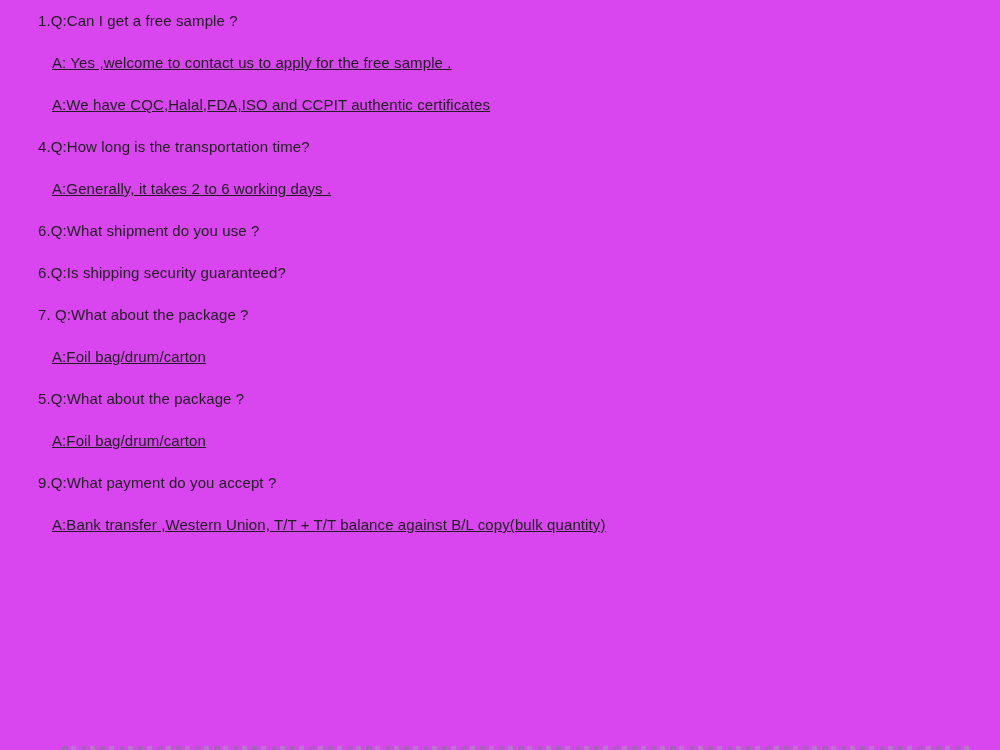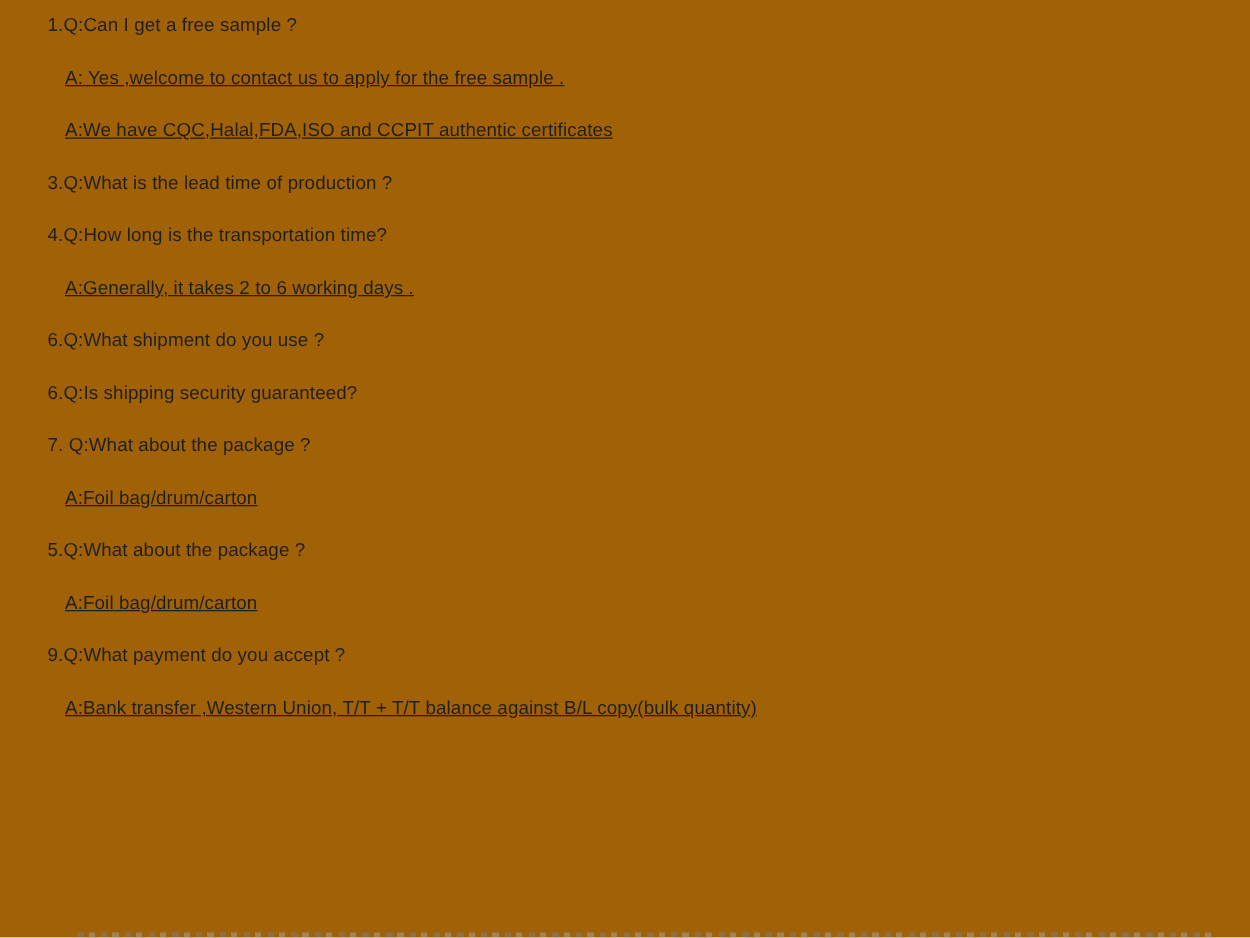--- a/index.html
+++ b/index.html
@@ -4,21 +4,21 @@
 <style>
   html, body {
     margin: 0;
     padding: 0;
     background: #ffffff;
   }
   .page {
     position: relative;
     width: 1000px;
     height: 750px;
-    background: #a16207;
+    background: #d946ef;
     overflow: hidden;
     font-family: "Liberation Sans", "DejaVu Sans", sans-serif;
     color: #1f1f1f;
   }
   .faq {
     position: absolute;
     top: 0;
     left: 38px;
     right: 0;
   }
@@ -53,21 +53,20 @@
 </head>
 <body>
 
 <div class="page">
   <div class="faq">
     <p class="question">1.Q:Can I get a free sample ?</p>
     <p class="answer">A: Yes ,welcome to contact us to apply for the free sample .</p>
 
     <p class="answer">A:We have CQC,Halal,FDA,ISO and CCPIT authentic certificates</p>
 
-    <p class="question">3.Q:What is the lead time of production ?</p>
 
     <p class="question">4.Q:How long is the transportation time?</p>
     <p class="answer">A:Generally, it takes 2 to 6 working days .</p>
 
     <p class="question">6.Q:What shipment do you use ?</p>
 
     <p class="question">6.Q:Is shipping security guaranteed?</p>
 
     <p class="question">7. Q:What about the package ?</p>
     <p class="answer">A:Foil bag/drum/carton</p>

